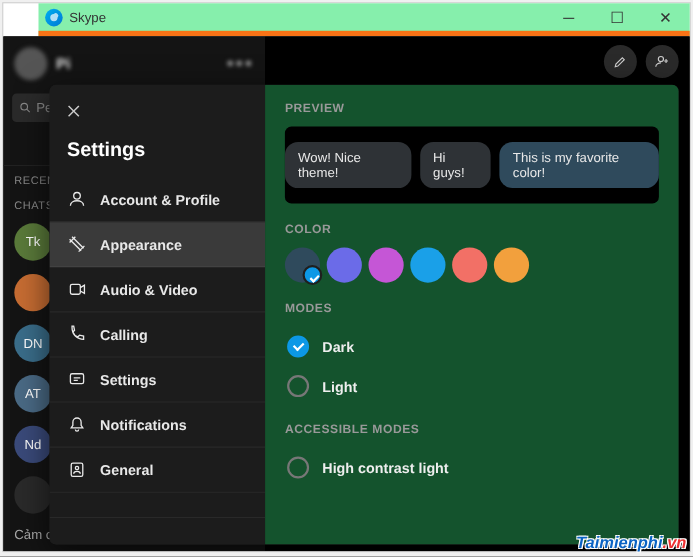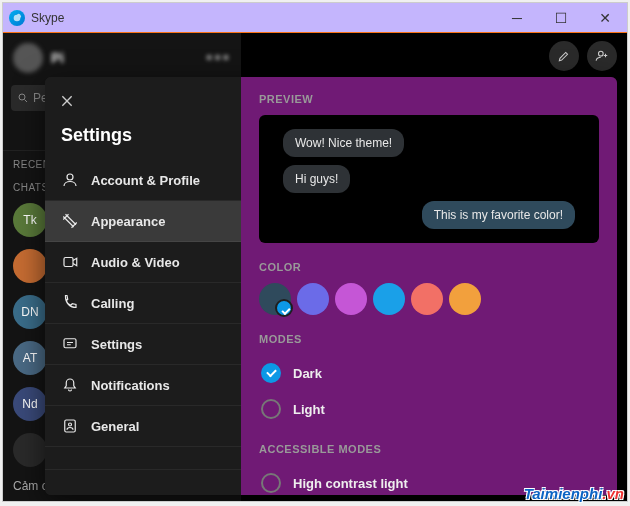--- a/index.html
+++ b/index.html
@@ -1,19 +1,19 @@
 <!DOCTYPE html>
 <html><head>
 <meta charset="utf-8">
 <style>
 * { margin: 0; padding: 0; box-sizing: border-box; font-family: -apple-system, "Segoe UI", sans-serif; }
 body { width: 630px; height: 506px; background: #f0f0f0; overflow: hidden; position: relative; }
 
 .window { width: 626px; height: 500px; margin: 2px; background: #fff; border: 1px solid #ccc; display: flex; flex-direction: column; }
-.titlebar { height: 30px; display: flex; align-items: center; background: #c4b5fd; border-bottom: 1px solid #f97316; }
+.titlebar { height: 30px; display: flex; align-items: center; background: #86efac; border-bottom: 5px solid #f97316; margin-left: 32px; }
 .titlebar .icon { width: 16px; height: 16px; margin: 0 6px; border-radius: 50%; background: linear-gradient(135deg,#00aff0,#0078d4); display:flex; align-items:center; justify-content:center; }
 .titlebar .icon svg { width: 10px; height: 10px; }
 .titlebar .title { font-size: 12px; color: #333; flex: 1; }
 .titlebar .winbtn { width: 44px; height: 30px; display: flex; align-items: center; justify-content: center; color: #333; font-size: 14px; }
 
 .appbody { flex: 1; display: flex; background: #000; position: relative; overflow: hidden; }
 
 .leftcol { width: 238px; background: #141414; color: #ddd; display: flex; flex-direction: column; position: relative; }
 .profile-row { display: flex; align-items: center; padding: 8px 10px; height: 50px; filter: blur(2px); }
 .avatar-sm { width: 30px; height: 30px; border-radius: 50%; background: #555; }
@@ -37,23 +37,23 @@
 .overlay { position: absolute; left: 42px; top: 44px; right: 10px; bottom: 6px; background: #1f1f1f; border-radius: 6px; box-shadow: 0 8px 30px rgba(0,0,0,0.6); display: flex; overflow: hidden; }
 
 .settings-sidebar { width: 196px; background: #1c1c1c; display: flex; flex-direction: column; padding-top: 10px; }
 .close-row { padding: 6px 14px; }
 .close-row svg { width: 16px; height: 16px; stroke: #ccc; }
 .settings-title { font-size: 18px; font-weight: 700; color: #fff; padding: 6px 16px 14px; }
 .set-item { display: flex; align-items: center; gap: 12px; padding: 11px 16px; font-size: 13px; font-weight: 600; color: #e8e8e8; border-bottom: 1px solid rgba(255,255,255,0.06); cursor: pointer; }
 .set-item.active { background: #3a3a3a; }
 .set-item svg { width: 18px; height: 18px; stroke: #e8e8e8; fill: none; stroke-width: 1.6; flex-shrink: 0; }
 
-.settings-content { flex: 1; background: #701a75; padding: 16px 18px 0; overflow-y: auto; color: #fff; }
+.settings-content { flex: 1; background: #14532d; padding: 16px 18px 0; overflow-y: auto; color: #fff; }
 .sec-head { font-size: 11px; font-weight: 700; color: #999; letter-spacing: 0.5px; margin-bottom: 10px; }
-.preview-box { background: #000; border-radius: 6px; padding: 14px 24px; margin-bottom: 18px; display: flex; flex-direction: column; gap: 8px; }
+.preview-box { background: #000; border-radius: 6px; padding: 14px 0; margin-bottom: 18px; display: flex; flex-direction: row; gap: 8px; }
 .bubble-l { align-self: flex-start; background: #2e3236; color: #e8e8e8; padding: 7px 12px; border-radius: 12px; font-size: 12px; }
 .bubble-r { align-self: flex-end; background: #2f4a5c; color: #e8e8e8; padding: 7px 12px; border-radius: 12px; font-size: 12px; }
 
 .color-row { display: flex; gap: 6px; margin-bottom: 18px; }
 .color-sw { width: 32px; height: 32px; border-radius: 50%; position: relative; }
 .color-sw.sel::after { content:""; position:absolute; bottom:-2px; right:-2px; width:14px; height:14px; border-radius:50%; background:#0c98e6; border:2px solid #1f1f1f; }
 .color-sw.sel::before { content:""; position:absolute; bottom:2px; right:1px; width:6px; height:3px; border-left:2px solid #fff; border-bottom:2px solid #fff; transform: rotate(-45deg); z-index:2; }
 
 .mode-item { display: flex; align-items: center; gap: 12px; padding: 8px 2px; font-size: 13px; font-weight: 600; color: #eee; }
 .radio { width: 20px; height: 20px; border-radius: 50%; border: 2px solid #777; flex-shrink: 0; display:flex; align-items:center; justify-content:center; }

